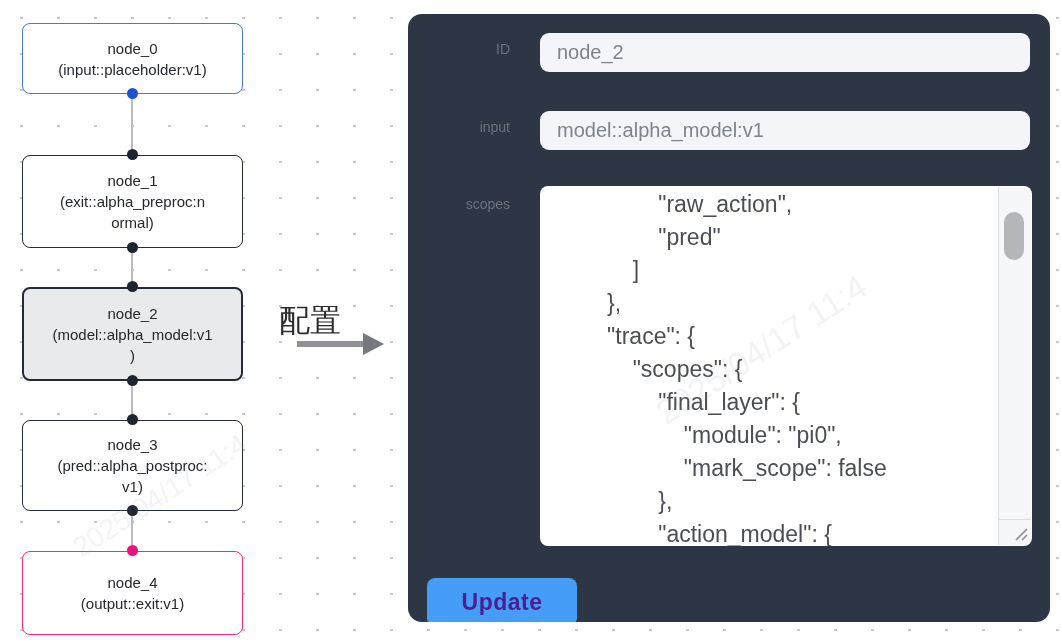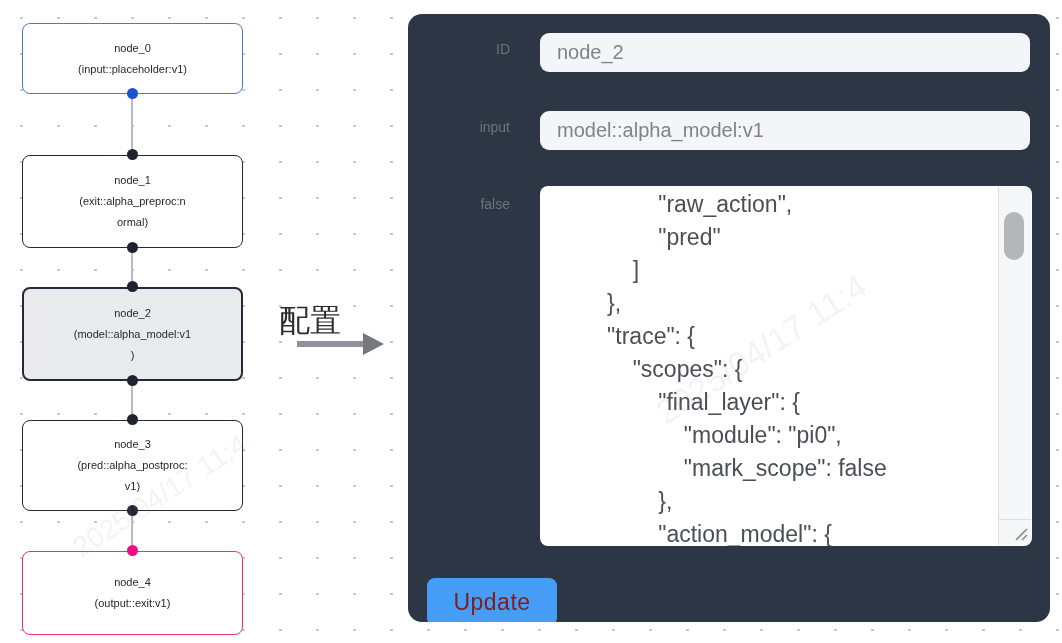--- a/index.html
+++ b/index.html
@@ -18,21 +18,21 @@
   }
   .watermark{
     position:absolute;color:#8f96a2;opacity:0.10;font-size:34px;
     transform:rotate(-33deg);white-space:nowrap;pointer-events:none;z-index:50;
   }
   
   .node{
     position:absolute;left:22px;width:221px;box-sizing:border-box;
     background:#ffffff;border:1.5px solid #242a37;border-radius:8px;
     display:flex;align-items:center;justify-content:center;text-align:center;
-    font-size:11px;line-height:21px;color:#25282e;white-space:pre-line;
+    font-size:15px;line-height:21px;color:#25282e;white-space:pre-line;
     z-index:2;
   }
   .node-0{top:23px;height:71px;border-color:#4a78d1;}
   .node-1{top:155px;height:93px;}
   .node-2{top:287px;height:94px;background:#e9eaeb;border-width:2px;}
   .node-3{top:420px;height:91px;}
   .node-4{top:551px;height:84px;border-color:#ee2d80;}
   .edge{position:absolute;left:131px;width:2px;background:#babbc2;z-index:1;}
   .edge-0{top:94px;height:61px;}
   .edge-1{top:248px;height:39px;}
@@ -87,23 +87,23 @@
     position:absolute;top:1px;right:1px;bottom:1px;width:32px;
     background:#f6f7f8;border-left:1px solid #dcdee1;border-radius:0 7px 7px 0;
   }
   .scroll-thumb{
     position:absolute;left:5px;top:25px;width:20px;height:48px;
     border-radius:10px;background:#b4b6ba;
   }
   .scroll-sep{position:absolute;left:0;right:0;bottom:25px;height:1px;background:#dcdee1;}
   .resize-grip{position:absolute;right:3px;bottom:4px;}
   .update-btn{
-    position:absolute;left:19px;top:564px;width:130px;height:48px;
+    position:absolute;left:19px;top:564px;width:150px;height:48px;
     background:#459df7;border:none;border-radius:8px;cursor:pointer;
-    color:#7f1d1d;font-size:23px;font-weight:400;letter-spacing:0.5px;
+    color:#4c1d95;font-size:23px;font-weight:700;letter-spacing:0.5px;
     font-family:"Liberation Sans","DejaVu Sans",sans-serif;
   }
 </style>
 </head>
 <body>
 
 <div class="grid"></div>
 
 <span class="watermark" style="left:640px;top:330px;">2025/04/17 11:4</span>
 <span class="watermark" style="left:60px;top:480px;font-size:28px;">2025/04/17 11:4</span>
@@ -142,21 +142,21 @@
 <div class="arrow-shaft"></div>
 <div class="arrow-head"></div>
 
 <div class="panel">
   <div class="field-label lbl-id">ID</div>
   <input class="text-input inp-id" type="text" value="node_2" style="">
 
   <div class="field-label lbl-type">input</div>
   <input class="text-input inp-type" type="text" value="model::alpha_model:v1" style="">
 
-  <div class="field-label lbl-config">false</div>
+  <div class="field-label lbl-config">scopes</div>
   <div class="config-box">
     <pre class="config-pre">                "raw_action",
                 "pred"
             ]
         },
         "trace": {
             "scopes": {
                 "final_layer": {
                     "module": "pi0",
                     "mark_scope": false

